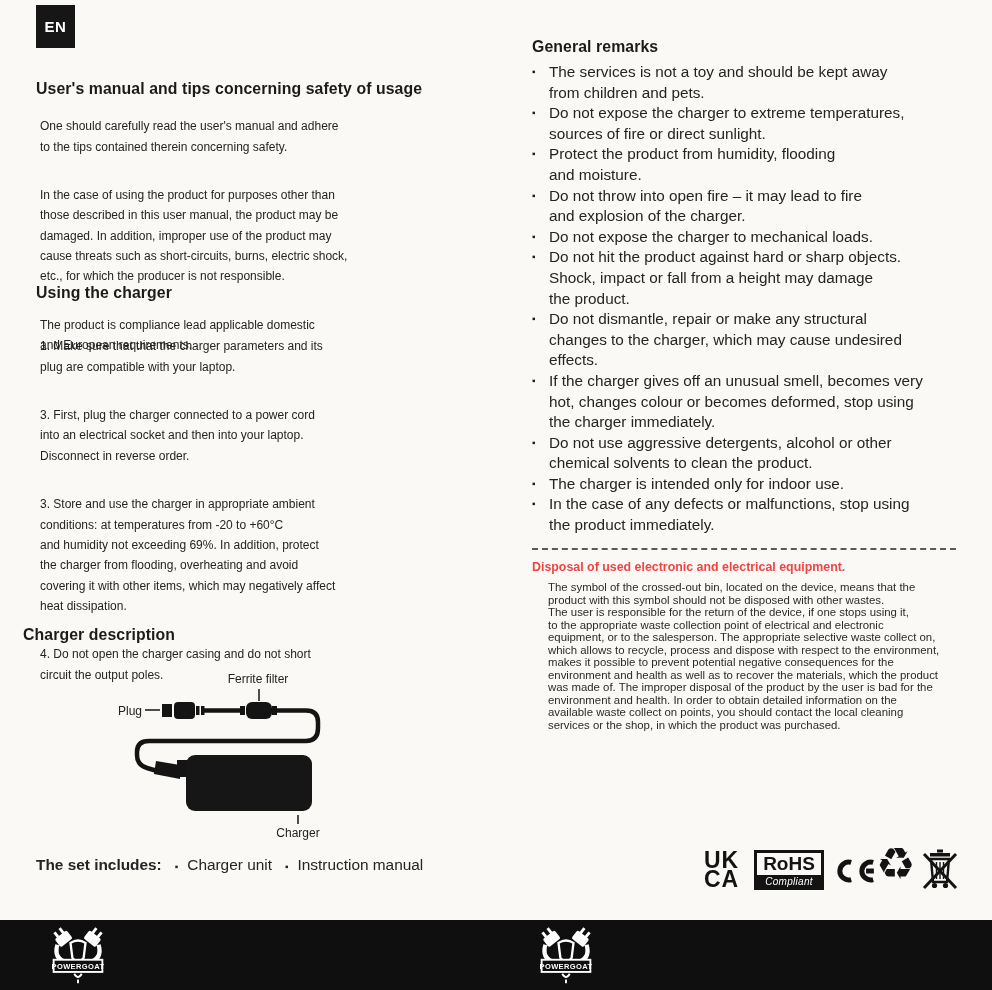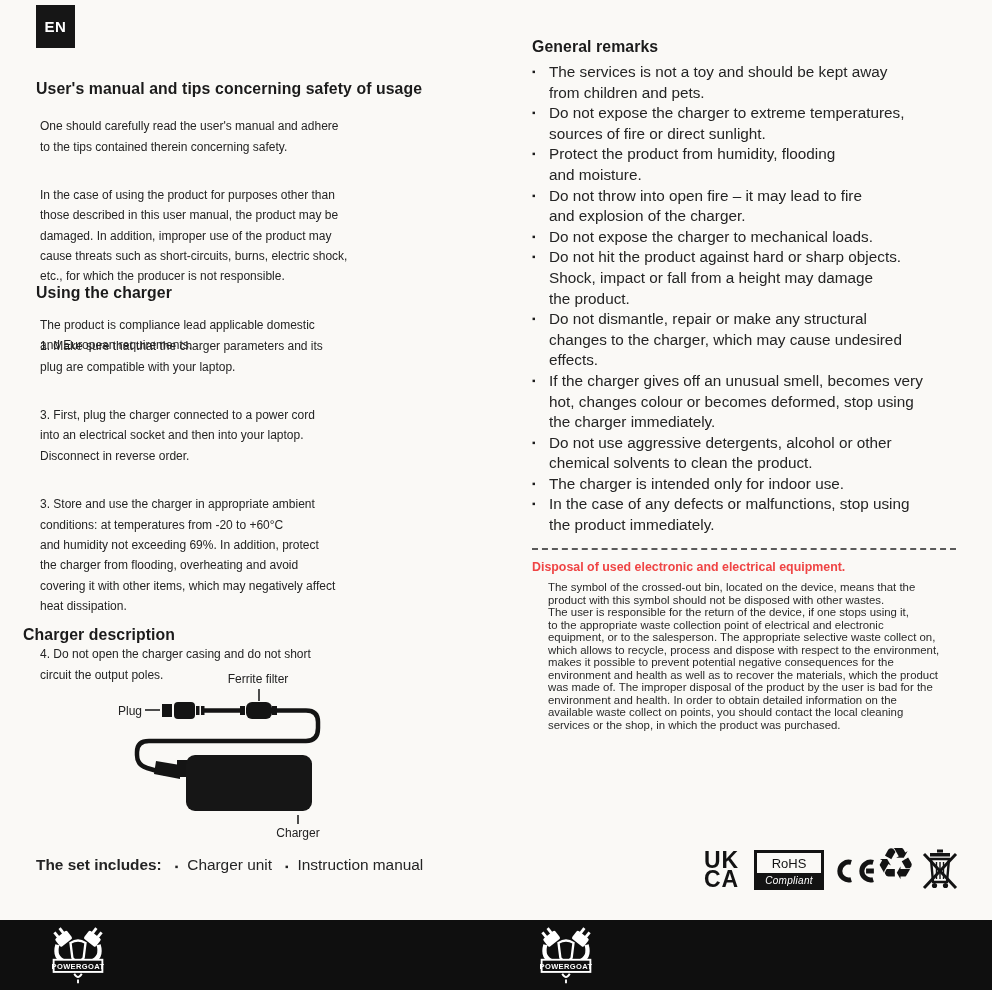--- a/index.html
+++ b/index.html
@@ -30,21 +30,21 @@
   .disp-title{left:532px;top:560px;font-size:12.4px;font-weight:bold;color:#ef4444;}
   .disp-body{left:548px;top:581px;width:436px;font-size:11.4px;line-height:12.55px;white-space:pre-line;color:#2a2a2a;}
   
   .set-row{left:36px;top:856px;display:flex;align-items:baseline;font-size:15.4px;}
   .set-label{font-weight:bold;}
   .set-dot{font-size:10px;margin:0 9px 0 13px;}
   
   .ukca{left:704px;top:851px;font-weight:800;font-size:23px;line-height:18.5px;letter-spacing:1px;color:#131313;}
   .rohs{left:754px;top:850px;width:64px;height:34px;border:3px solid #131313;background:#faf9f6;
         display:flex;flex-direction:column;}
-  .rohs-top{flex:1;display:flex;align-items:center;justify-content:center;font-weight:400;font-size:13px;color:#131313;text-align:center;}
+  .rohs-top{flex:1;display:flex;align-items:center;justify-content:center;font-weight:700;font-size:19px;color:#131313;text-align:center;}
   .rohs-bot{height:14px;background:#131313;color:#fff;font-size:10px;font-style:italic;
             display:flex;align-items:center;justify-content:center;letter-spacing:.3px;}
   .ce{left:832px;top:857px;}
   .recycle{left:876px;top:842px;font-size:44px;line-height:44px;color:#131313;font-family:"DejaVu Sans",sans-serif;}
   .weee{left:920px;top:846px;}
   
   .footer-bar{left:0;top:920px;width:992px;height:70px;background:#0f0f0f;}
   .logo1{left:48px;top:925px;}
   .logo2{left:536px;top:925px;}
   svg text{font-family:"Liberation Sans",sans-serif;}

